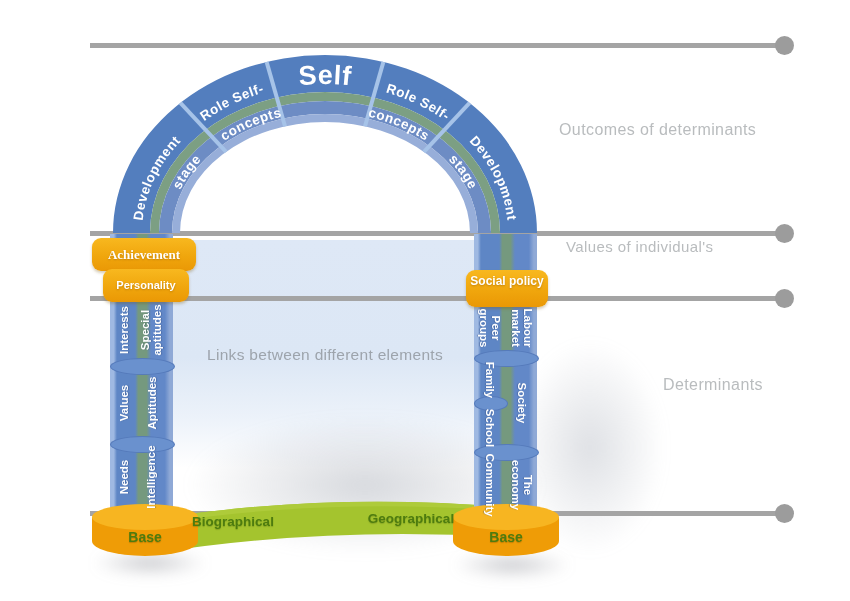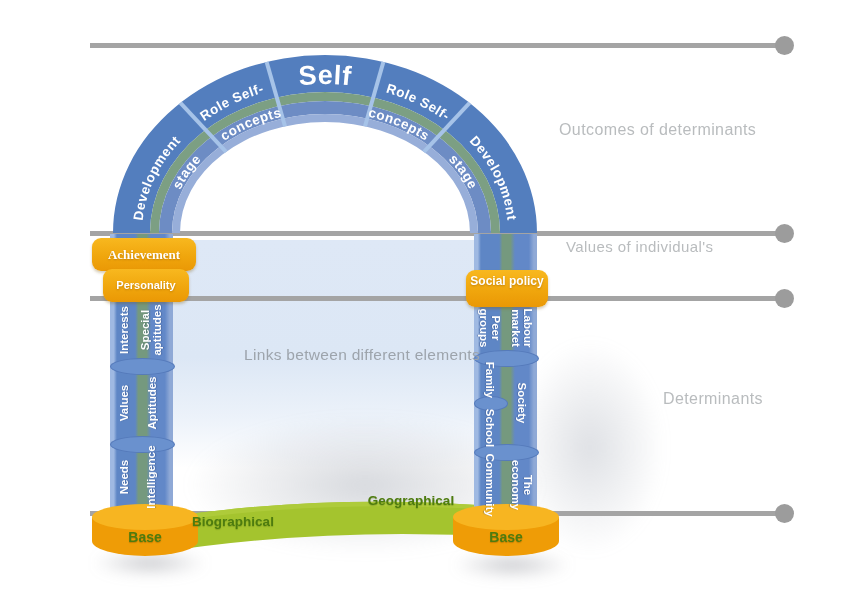--- a/index.html
+++ b/index.html
@@ -51,21 +51,21 @@
   .svgfull{position:absolute;left:0;top:0;z-index:4;}
   .svgbases{position:absolute;left:0;top:0;z-index:6;}
   .svgarch{position:absolute;left:0;top:0;z-index:7;}
   .arch-text{fill:#ffffff;font-family:"Liberation Sans",sans-serif;font-weight:bold;letter-spacing:.5px;}
   
   .flat{position:absolute;z-index:8;color:#4d7c0f;font-weight:bold;transform:translate(-50%,-50%);white-space:nowrap;text-shadow:0 1px 1px rgba(90,60,0,.3);}
   .green-label{text-shadow:0 1px 1px rgba(90,110,20,.35);}
   
   .note{position:absolute;z-index:9;color:#b9bcbe;letter-spacing:.4px;}
   .center-note{
-    position:absolute;z-index:9;left:170px;top:344px;width:310px;text-align:right;
+    position:absolute;z-index:9;left:170px;top:344px;width:310px;text-align:center;
     color:#9da4ac;font-size:15.5px;line-height:21px;letter-spacing:.3px;
   }
 </style>
 </head>
 <body>
 
 <div class="stage">
 
   <div class="panel"></div>
 
@@ -156,25 +156,25 @@
     <div class="vlabel rotR" style="left:489px;top:380px">Family</div>
     <div class="vlabel rotR" style="left:521px;top:403px">Society</div>
     <div class="vlabel rotR" style="left:489px;top:428px">School</div>
     <div class="vlabel rotR" style="left:489px;top:485px">Community</div>
     <div class="vlabel rotR wrap" style="left:521px;top:485px;width:64px">The economy</div>
   </div>
 
   <div class="flat" style="left:145px;top:537px;font-size:14px">Base</div>
   <div class="flat" style="left:506px;top:537px;font-size:14px">Base</div>
   <div class="flat green-label" style="left:233px;top:521px;font-size:13.5px">Biographical</div>
-  <div class="flat green-label" style="left:411px;top:500px;font-size:13.5px">Geographical</div>
+  <div class="flat green-label" style="left:411px;top:518px;font-size:13.5px">Geographical</div>
 
   <div class="center-note">
     <div>Links between different elements</div>
   </div>
 
   <div class="note" style="left:559px;top:121px;font-size:16px">Outcomes of determinants</div>
   <div class="note" style="left:566px;top:239px;font-size:15px;line-height:16.5px">
     <div>Values of individual's</div>
   </div>
-  <div class="note" style="left:663px;top:390px;font-size:16px">Determinants</div>
+  <div class="note" style="left:663px;top:376px;font-size:16px">Determinants</div>
 
 </div>
 
 </body></html>

